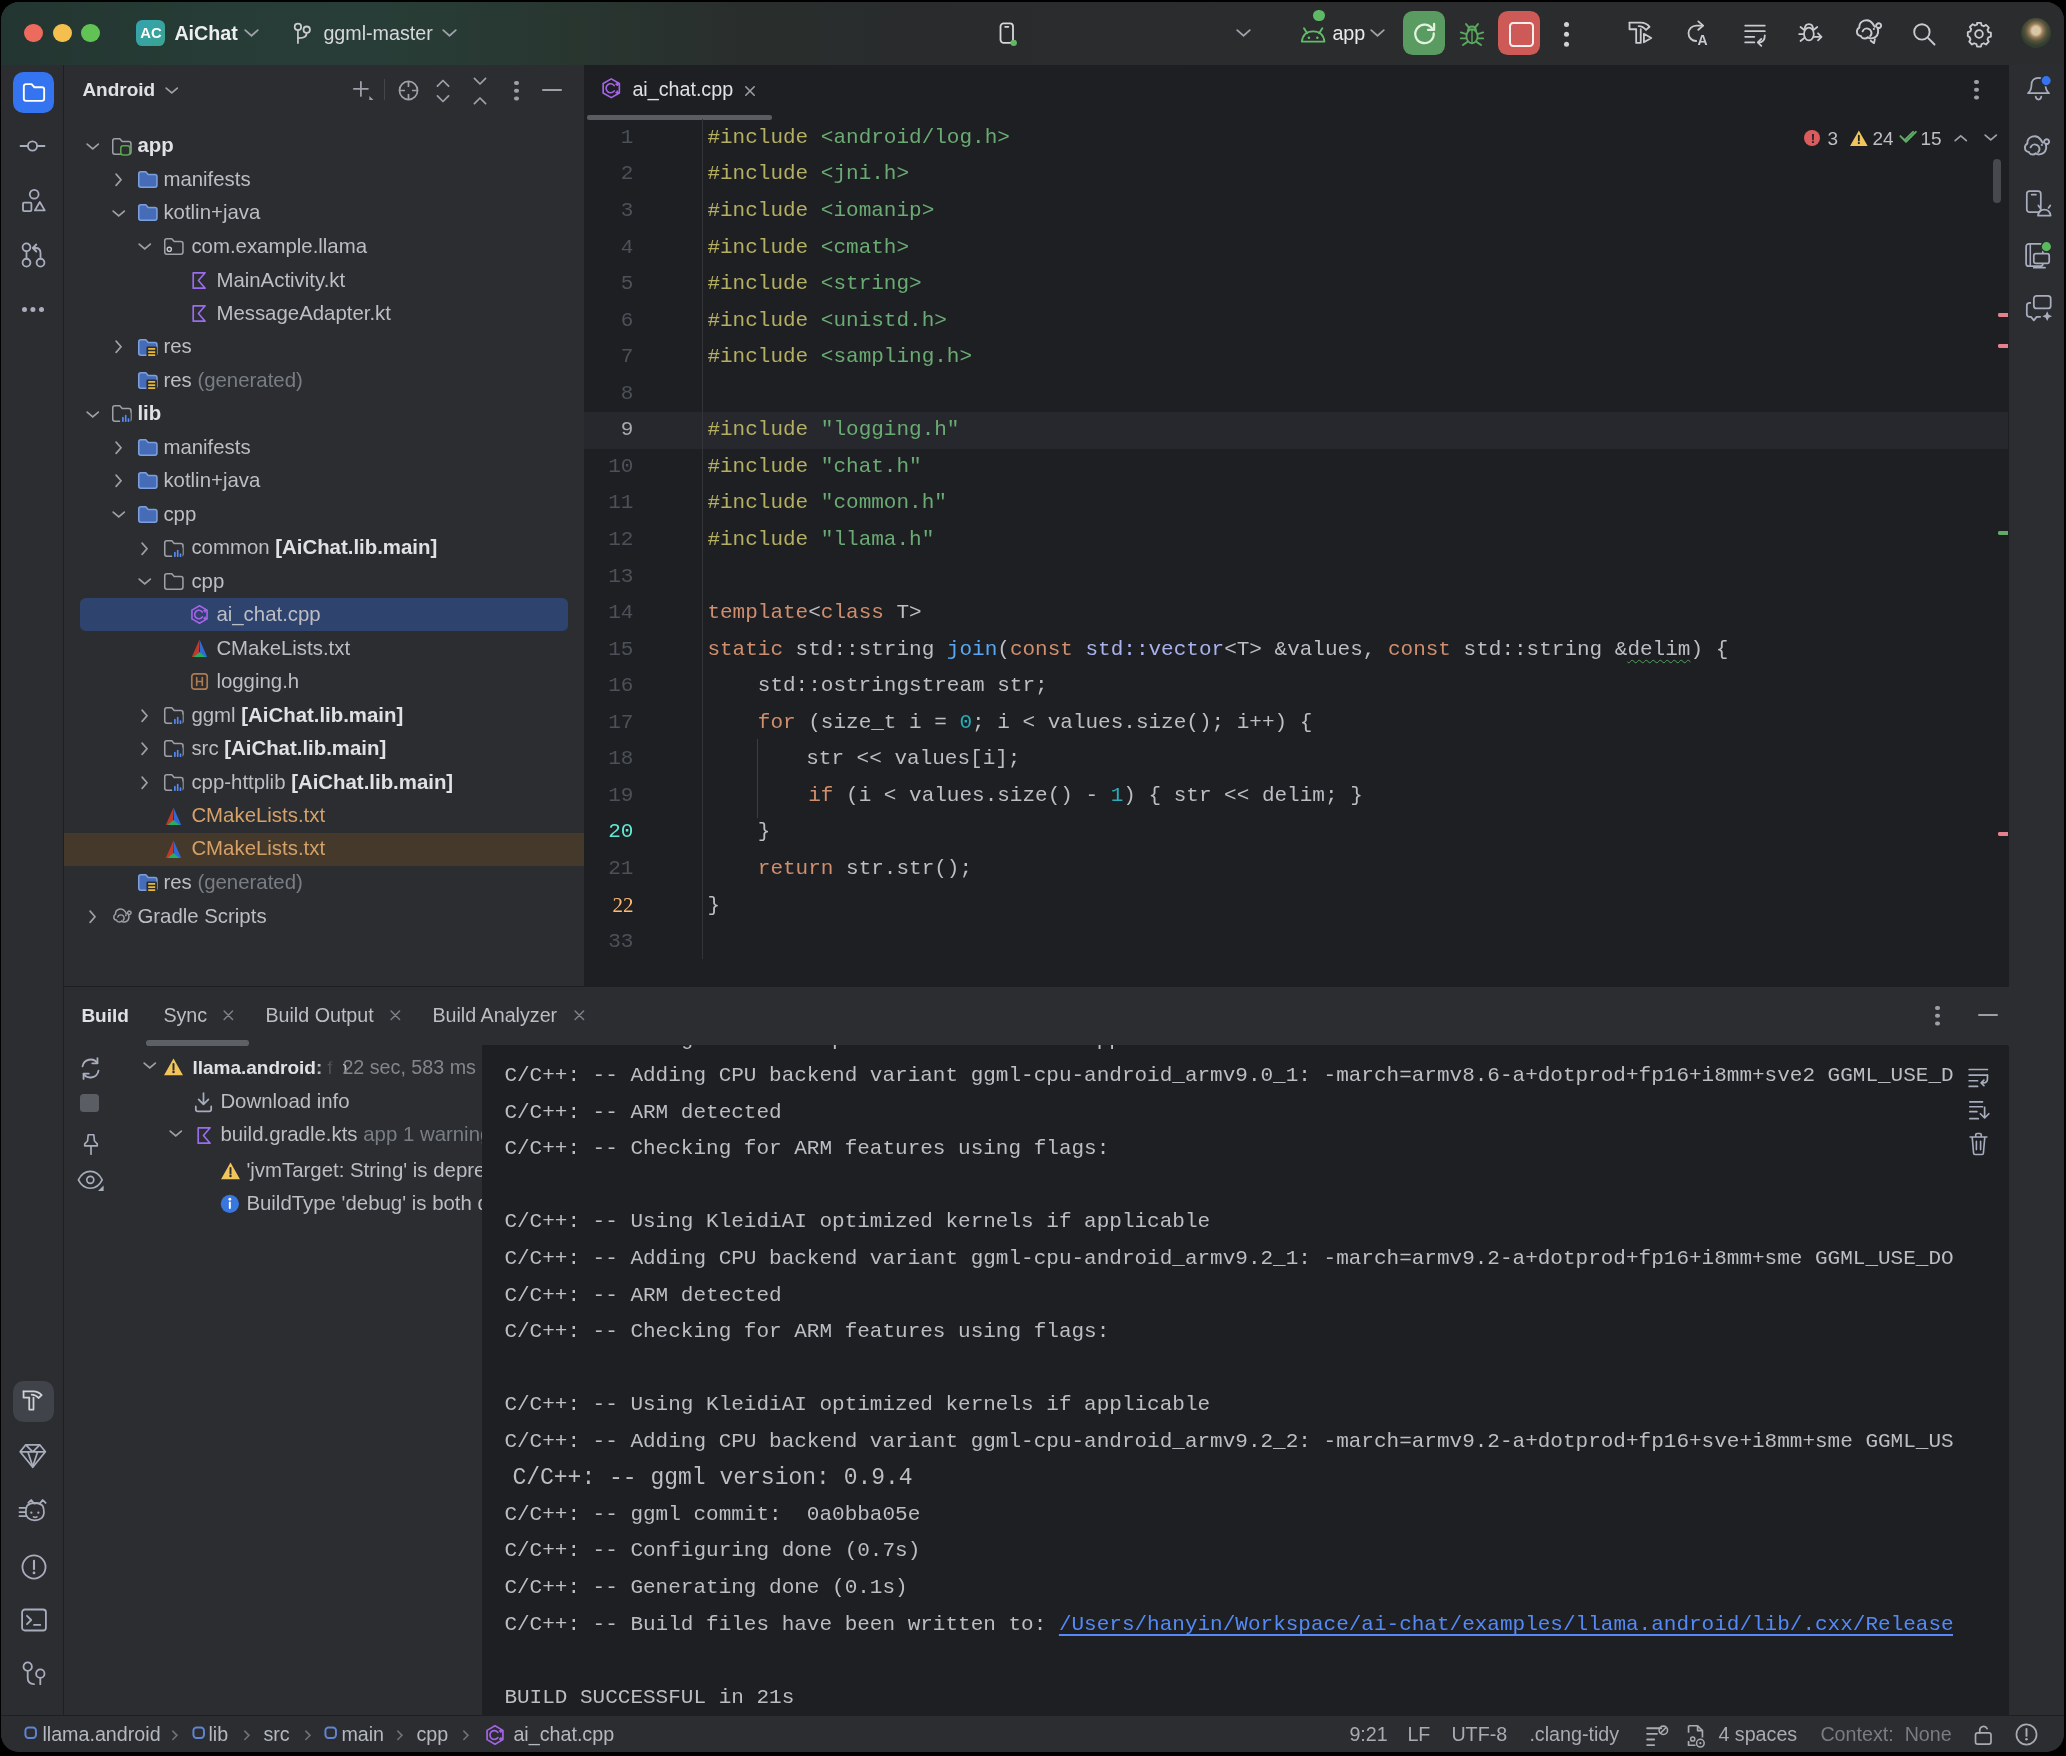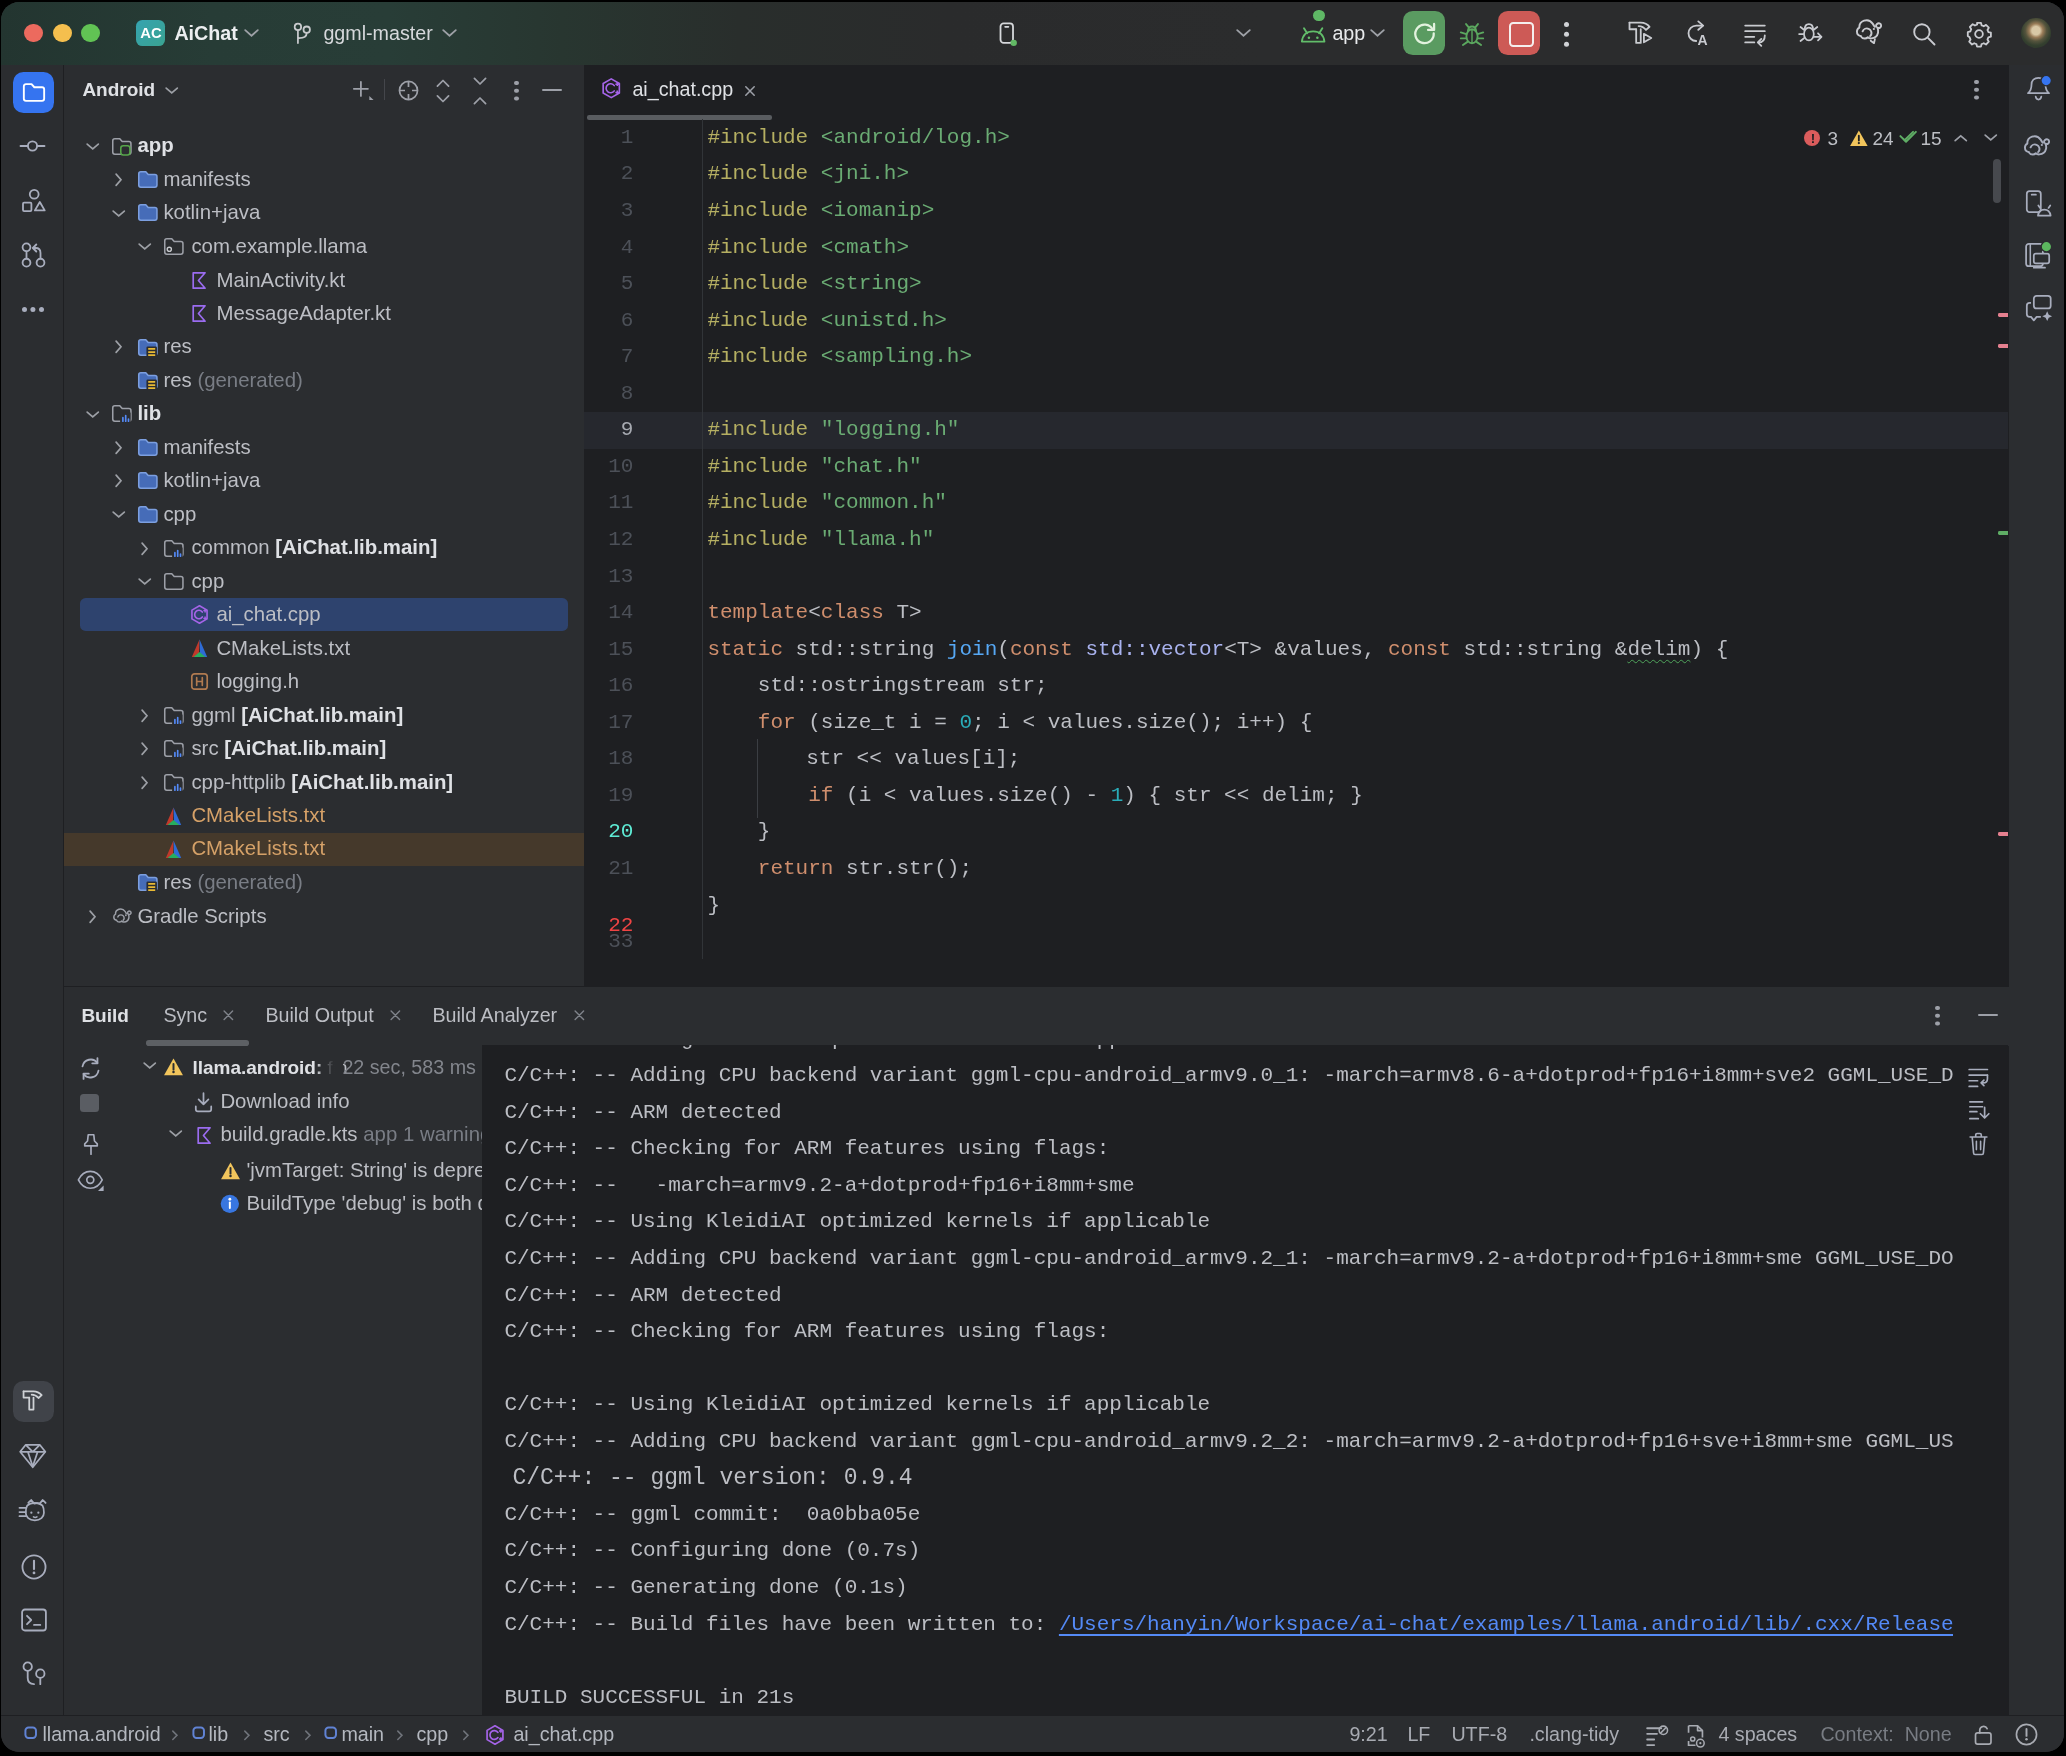--- a/index.html
+++ b/index.html
@@ -432,21 +432,21 @@
   <div class="row mono" style="left:555px;top:523px;height:29.5px;width:77px;font-size:21px;color:#4c5058;justify-content:flex-end;">12</div>
   <div class="row mono" style="left:555px;top:560px;height:29.5px;width:77px;font-size:21px;color:#4c5058;justify-content:flex-end;">13</div>
   <div class="row mono" style="left:555px;top:596px;height:29.5px;width:77px;font-size:21px;color:#4c5058;justify-content:flex-end;">14</div>
   <div class="row mono" style="left:555px;top:633px;height:29.5px;width:77px;font-size:21px;color:#4c5058;justify-content:flex-end;">15</div>
   <div class="row mono" style="left:555px;top:669px;height:29.5px;width:77px;font-size:21px;color:#4c5058;justify-content:flex-end;">16</div>
   <div class="row mono" style="left:555px;top:706px;height:29.5px;width:77px;font-size:21px;color:#4c5058;justify-content:flex-end;">17</div>
   <div class="row mono" style="left:555px;top:742px;height:29.5px;width:77px;font-size:21px;color:#4c5058;justify-content:flex-end;">18</div>
   <div class="row mono" style="left:555px;top:779px;height:29.5px;width:77px;font-size:21px;color:#4c5058;justify-content:flex-end;">19</div>
   <div class="row mono" style="left:555px;top:815px;height:29.5px;width:77px;font-size:21px;color:#5eead4;justify-content:flex-end;">20</div>
   <div class="row mono" style="left:555px;top:852px;height:29.5px;width:77px;font-size:21px;color:#4c5058;justify-content:flex-end;">21</div>
-  <div class="row mono" style="left:555px;top:909px;height:29.5px;width:77px;font-size:21px;color:#ef4444;justify-content:flex-end;">22</div>
+  <div class="row mono" style="left:555px;top:889px;height:29.5px;width:77px;font-size:21px;color:#fdba74;justify-content:flex-end;font-family:Liberation Serif, serif;">22</div>
   <div class="row mono" style="left:555px;top:925px;height:29.5px;width:77px;font-size:21px;color:#4c5058;justify-content:flex-end;">33</div>
   <div class="r" style="left:701px;top:117px;width:1.1px;height:840px;background:#313438;"></div>
   <div class="r" style="left:756px;top:737px;width:1.1px;height:79px;background:#3b3e43;"></div>
   <div class="row mono" style="left:706px;top:121px;height:29.5px;font-size:21px;"><span class="inc">#include</span><span class="tN"> </span><span class="str">&lt;android/log.h&gt;</span></div>
   <div class="row mono" style="left:706px;top:157px;height:29.5px;font-size:21px;"><span class="inc">#include</span><span class="tN"> </span><span class="str">&lt;jni.h&gt;</span></div>
   <div class="row mono" style="left:706px;top:194px;height:29.5px;font-size:21px;"><span class="inc">#include</span><span class="tN"> </span><span class="str">&lt;iomanip&gt;</span></div>
   <div class="row mono" style="left:706px;top:231px;height:29.5px;font-size:21px;"><span class="inc">#include</span><span class="tN"> </span><span class="str">&lt;cmath&gt;</span></div>
   <div class="row mono" style="left:706px;top:267px;height:29.5px;font-size:21px;"><span class="inc">#include</span><span class="tN"> </span><span class="str">&lt;string&gt;</span></div>
   <div class="row mono" style="left:706px;top:304px;height:29.5px;font-size:21px;"><span class="inc">#include</span><span class="tN"> </span><span class="str">&lt;unistd.h&gt;</span></div>
   <div class="row mono" style="left:706px;top:340px;height:29.5px;font-size:21px;"><span class="inc">#include</span><span class="tN"> </span><span class="str">&lt;sampling.h&gt;</span></div>
@@ -595,21 +595,20 @@
   <svg class="r" style="left:1967px;top:1130px" width="21" height="24" viewBox="0 0 30 34">
       <path d="M3 7h24M11 7V4a2 2 0 0 1 2-2h4a2 2 0 0 1 2 2v3M6 7l2 23a2 2 0 0 0 2 2h10a2 2 0 0 0 2-2l2-23" stroke="#a8adbd" stroke-width="2.3" fill="none" stroke-linecap="round" stroke-linejoin="round"></path>
       <path d="M12 13v12M18 13v12" stroke="#a8adbd" stroke-width="2.3" stroke-linecap="round"></path>
     </svg>
 
   <div class="r" style="left:481px;top:1043px;width:1471px;height:670px;overflow:hidden;">
   <div class="row mono" style="left:22px;top:-20.4px;height:29.5px;font-size:21px;color:#bcbec4;">C/C++: -- Using KleidiAI optimized kernels if applicable</div>
   <div class="row mono" style="left:22px;top:16px;height:29.5px;font-size:21px;color:#bcbec4;">C/C++: -- Adding CPU backend variant ggml-cpu-android_armv9.0_1: -march=armv8.6-a+dotprod+fp16+i8mm+sve2 GGML_USE_DOTPROD GGML_USE_FP16</div>
   <div class="row mono" style="left:22px;top:53px;height:29.5px;font-size:21px;color:#bcbec4;">C/C++: -- ARM detected</div>
   <div class="row mono" style="left:22px;top:89px;height:29.5px;font-size:21px;color:#bcbec4;">C/C++: -- Checking for ARM features using flags:</div>
-  <div class="row mono" style="left:22px;top:126px;height:29.5px;font-size:21px;color:#bcbec4;">C/C++: --   -march=armv9.2-a+dotprod+fp16+i8mm+sme</div>
   <div class="row mono" style="left:22px;top:162px;height:29.5px;font-size:21px;color:#bcbec4;">C/C++: -- Using KleidiAI optimized kernels if applicable</div>
   <div class="row mono" style="left:22px;top:199px;height:29.5px;font-size:21px;color:#bcbec4;">C/C++: -- Adding CPU backend variant ggml-cpu-android_armv9.2_1: -march=armv9.2-a+dotprod+fp16+i8mm+sme GGML_USE_DOTPROD GGML_USE_FP16</div>
   <div class="row mono" style="left:22px;top:236px;height:29.5px;font-size:21px;color:#bcbec4;">C/C++: -- ARM detected</div>
   <div class="row mono" style="left:22px;top:272px;height:29.5px;font-size:21px;color:#bcbec4;">C/C++: -- Checking for ARM features using flags:</div>
   <div class="row mono" style="left:22px;top:345px;height:29.5px;font-size:21px;color:#bcbec4;">C/C++: -- Using KleidiAI optimized kernels if applicable</div>
   <div class="row mono" style="left:22px;top:382px;height:29.5px;font-size:21px;color:#bcbec4;">C/C++: -- Adding CPU backend variant ggml-cpu-android_armv9.2_2: -march=armv9.2-a+dotprod+fp16+sve+i8mm+sme GGML_USE_DOTPROD GGML_USE</div>
   <div class="row mono" style="left:22px;top:418px;height:29.5px;font-size:23px;color:#bcbec4;margin-left:8px;">C/C++: -- ggml version: 0.9.4</div>
   <div class="row mono" style="left:22px;top:455px;height:29.5px;font-size:21px;color:#bcbec4;">C/C++: -- ggml commit:  0a0bba05e</div>
   <div class="row mono" style="left:22px;top:491px;height:29.5px;font-size:21px;color:#bcbec4;">C/C++: -- Configuring done (0.7s)</div>
   <div class="row mono" style="left:22px;top:528px;height:29.5px;font-size:21px;color:#bcbec4;">C/C++: -- Generating done (0.1s)</div>

